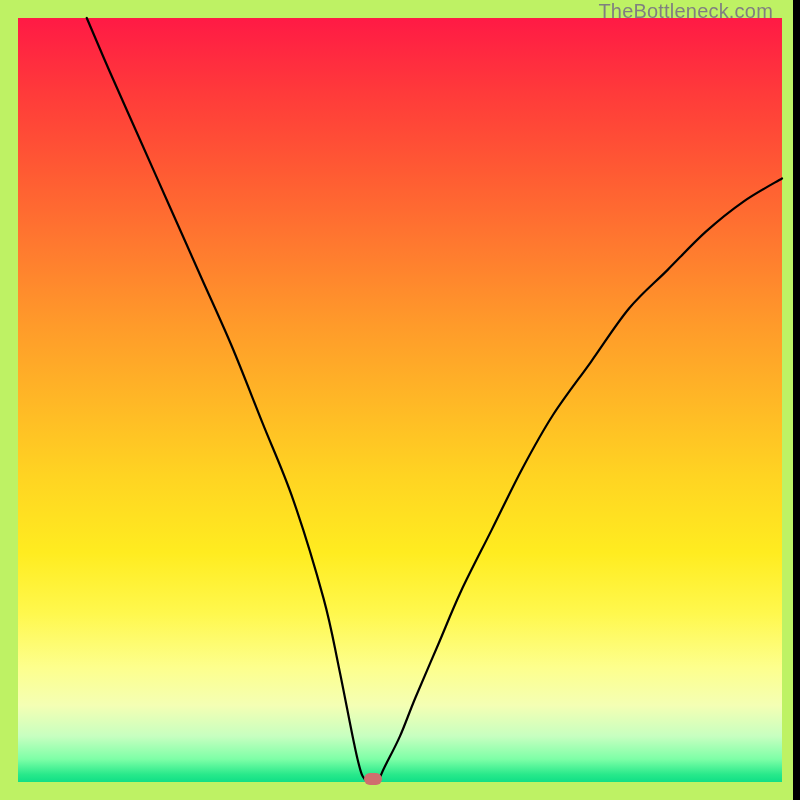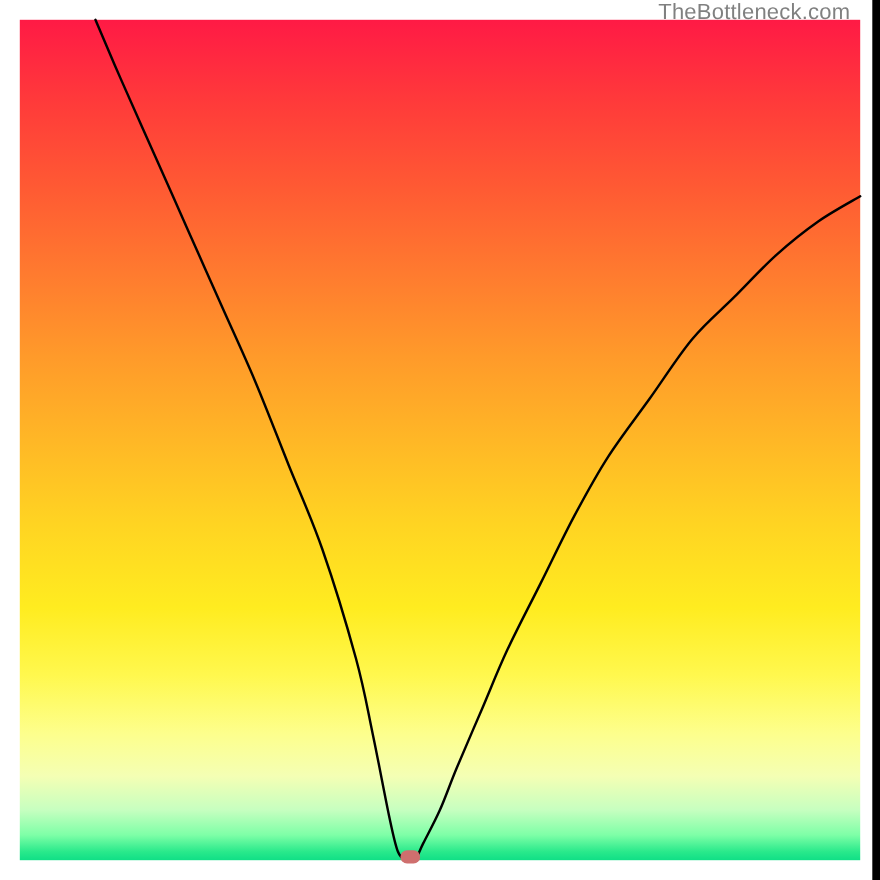--- a/index.html
+++ b/index.html
@@ -8,21 +8,21 @@
     width: 800px;
     height: 800px;
     overflow: hidden;
     background: #000;
     font-family: Arial, Helvetica, sans-serif;
   }
   .container {
     position: relative;
     width: 793px;
     height: 800px;
-    background: #ffffff;
+    background: #bef264;
   }
   .plot-area {
     position: absolute;
     left: 18px;
     top: 18px;
     width: 764px;
     height: 764px;
   }
   .gradient-bg {
     position: absolute;

